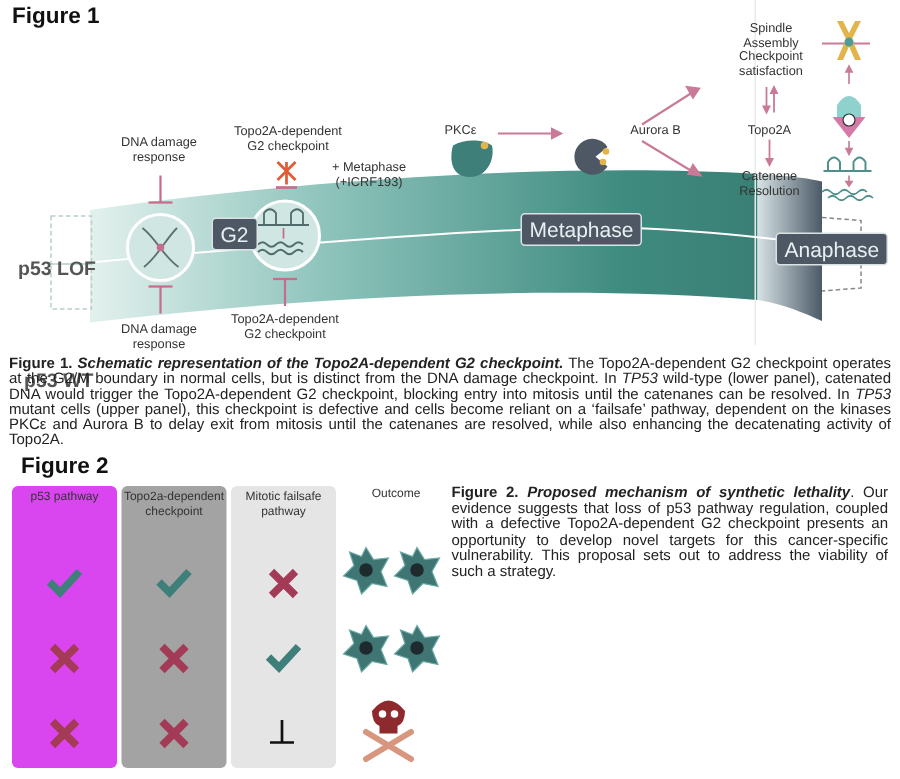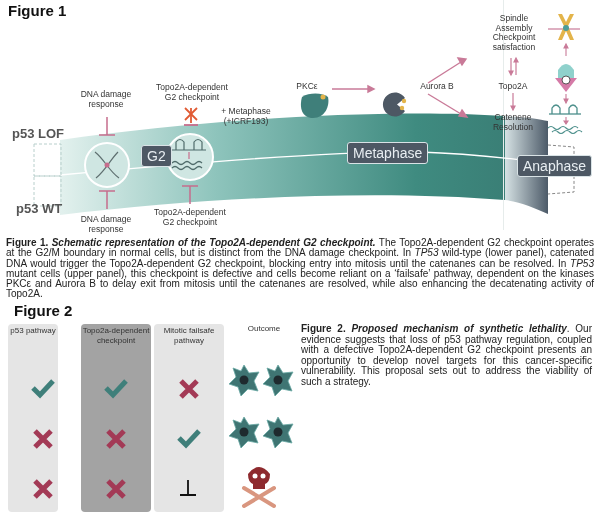--- a/index.html
+++ b/index.html
@@ -1,20 +1,20 @@
 <!DOCTYPE html>
 <html><head>
 <meta charset="utf-8">
 <style>
   html, body { margin:0; padding:0; background:#ffffff; }
   body { width:600px; height:519px; position:relative; overflow:hidden; font-family:"Liberation Sans", sans-serif; color:#222; }
   .abs { position:absolute; }
   .fig-title { font-weight:bold; font-size:15px; color:#111; }
   .lbl { font-size:8.5px; color:#333; text-align:center; line-height:10px; }
-  .p53 { font-weight:bold; font-size:13px; color:#555; }
+  .p53 { font-weight:bold; font-size:13px; color:#555;margin-top:45px; }
   .phase-box { background:#4d5864; color:#e8eef2; font-size:14px; border:1.5px solid #d9e3e6; border-radius:3px; padding:2px 5px; }
   .caption { font-size:10px; line-height:10.3px; color:#222; text-align:justify; }
   .caption b { font-weight:bold; }
   .col { border-radius:4px; }
   .col-head { font-size:8px; text-align:center; line-height:9.5px; color:#333; }
   svg { overflow:visible; }
 </style>
 </head>
 <body>
 
@@ -173,21 +173,21 @@
 <div class="abs lbl" style="left:152px;top:207px;width:76px;">Topo2A-dependent G2 checkpoint</div>
 
 <div class="abs caption" style="left:6px;top:238px;width:588px;">
   <b>Figure 1.</b>
   <b><i>Schematic representation of the Topo2A-dependent G2 checkpoint.</i></b><span> The Topo2A-dependent G2 checkpoint operates at the G2/M boundary in normal cells, but is distinct from the DNA damage checkpoint. In </span><i>TP53</i><span> wild-type (lower panel), catenated DNA would trigger the Topo2A-dependent G2 checkpoint, blocking entry into mitosis until the catenanes can be resolved. In </span><i>TP53</i><span> mutant cells (upper panel), this checkpoint is defective and cells become reliant on a ‘failsafe’ pathway, dependent on the kinases PKCε and Aurora B to delay exit from mitosis until the catenanes are resolved, while also enhancing the decatenating activity of Topo2A.</span>
 </div>
 
 <div class="abs fig-title" style="left:14px;top:302px;">Figure 2</div>
 
 <div id="fig2-cols">
-    <div class="abs col" style="left: 8px; top: 324px; width: 50px; height: 188px; background: #e5e5e5;">
+    <div class="abs col" style="left: 8px; top: 324px; width: 70px; height: 188px; background: #d946ef;">
       <div class="col-head" style="padding-top: 2px;">
         <div>p53 pathway</div>
       </div>
     </div>
     <div class="abs" style="left: 30px; top: 378px;"><svg width="26" height="20">
         <path d="M3,10 L10,17 L23,3" stroke="#3f7f7a" stroke-width="5" fill="none"></path>
       </svg></div>
     <div class="abs" style="left: 32px; top: 428px;"><svg width="22" height="22">
         <path d="M3,3 L19,19 M19,3 L3,19" stroke="#a33a56" stroke-width="5" fill="none"></path>
       </svg></div>

